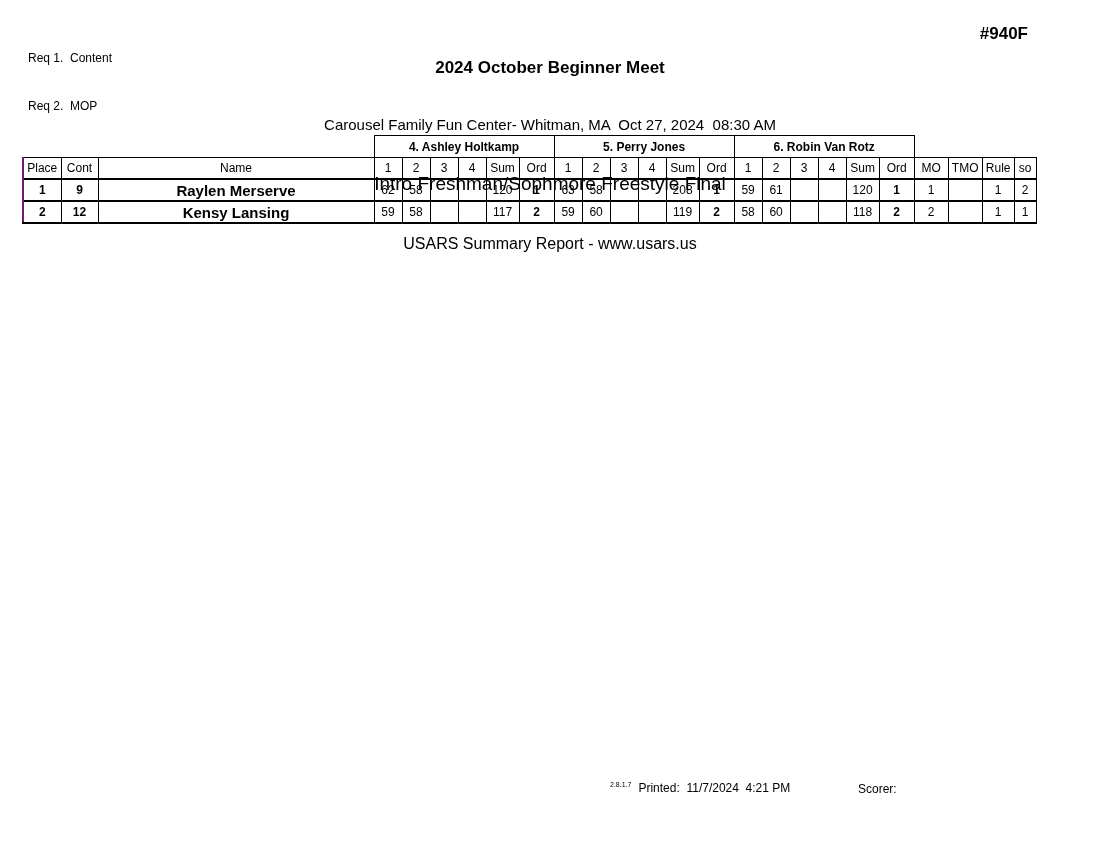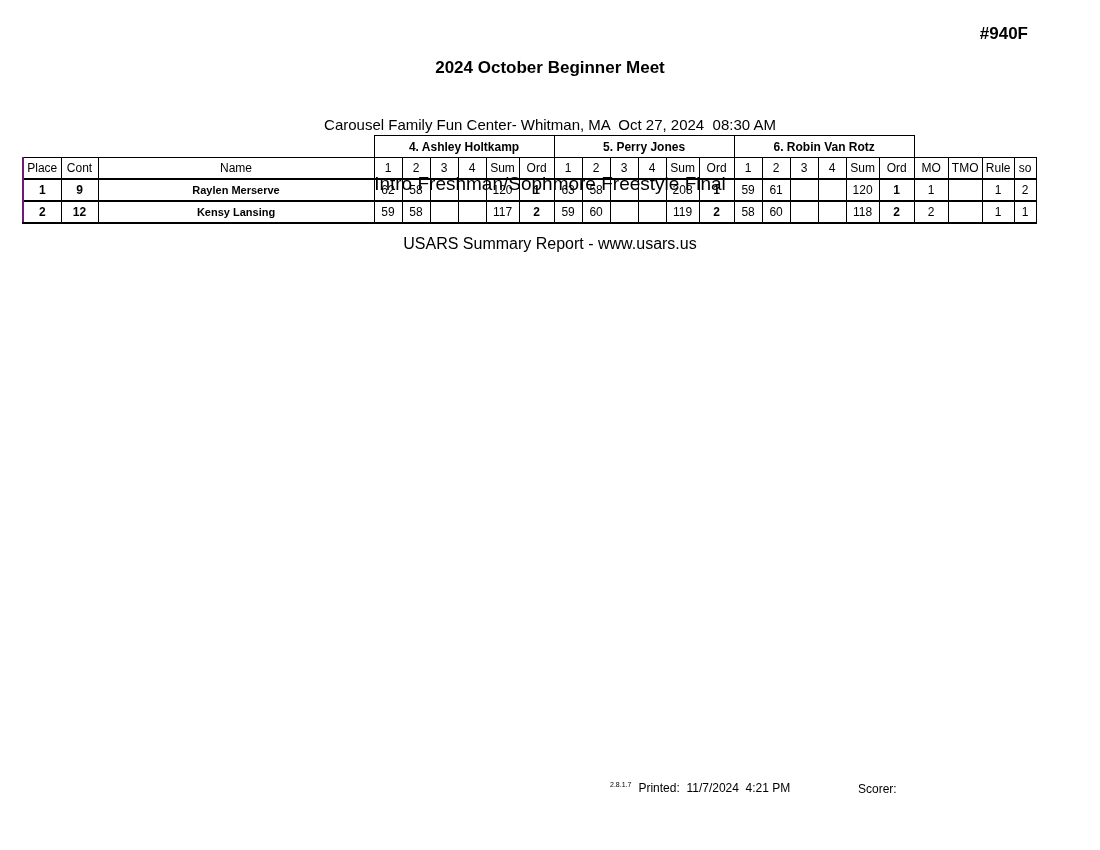--- a/index.html
+++ b/index.html
@@ -76,21 +76,21 @@
   }
   tr.head-row { height: 21px; }
   tr.head-row td { font-weight: normal; }
   td.name-col { text-align: left; padding-left: 6px; }
   td.sum-col  { text-align: right; padding-right: 3px; }
   td.ord-col  { border-left: 3px solid #000; border-right: 3px solid #000; }
   tr.data-row td { border-top: 2px solid #000; }
   tr.data-row.last td { border-bottom: 2px solid #000; }
   tr.head-row td:first-child, tr.data-row td:first-child { border-left: 2px solid #701a75; }
   tr.data-row td.bold { font-weight: bold; }
-  tr.data-row td.name-col { font-weight: bold; font-size: 11px; }
+  tr.data-row td.name-col { font-weight: bold; font-size: 15px; }
   tr.data-row td.ord-col { font-weight: bold; }
 
   
   .footer-printed {
     position: absolute;
     left: 610px;
     top: 781px;
     font-size: 12px;
     white-space: pre;
   }
@@ -104,20 +104,24 @@
     left: 858px;
     top: 782px;
     font-size: 12px;
   }
 </style>
 </head>
 <body>
 
 <div class="page">
 
+  <div class="req-block">
+    <div>Req 1.  Content</div>
+    <div>Req 2.  MOP</div>
+  </div>
 
   <div class="meet-num">#940F</div>
 
   <div class="hdr-block">
     <div class="hdr-title">2024 October Beginner Meet</div>
     <div class="hdr-venue">Carousel Family Fun Center- Whitman, MA  Oct 27, 2024  08:30 AM</div>
     <div class="hdr-event">Intro Freshman/Sophmore Freestyle Final</div>
     <div class="hdr-report">USARS Summary Report - www.usars.us</div>
   </div>
 

